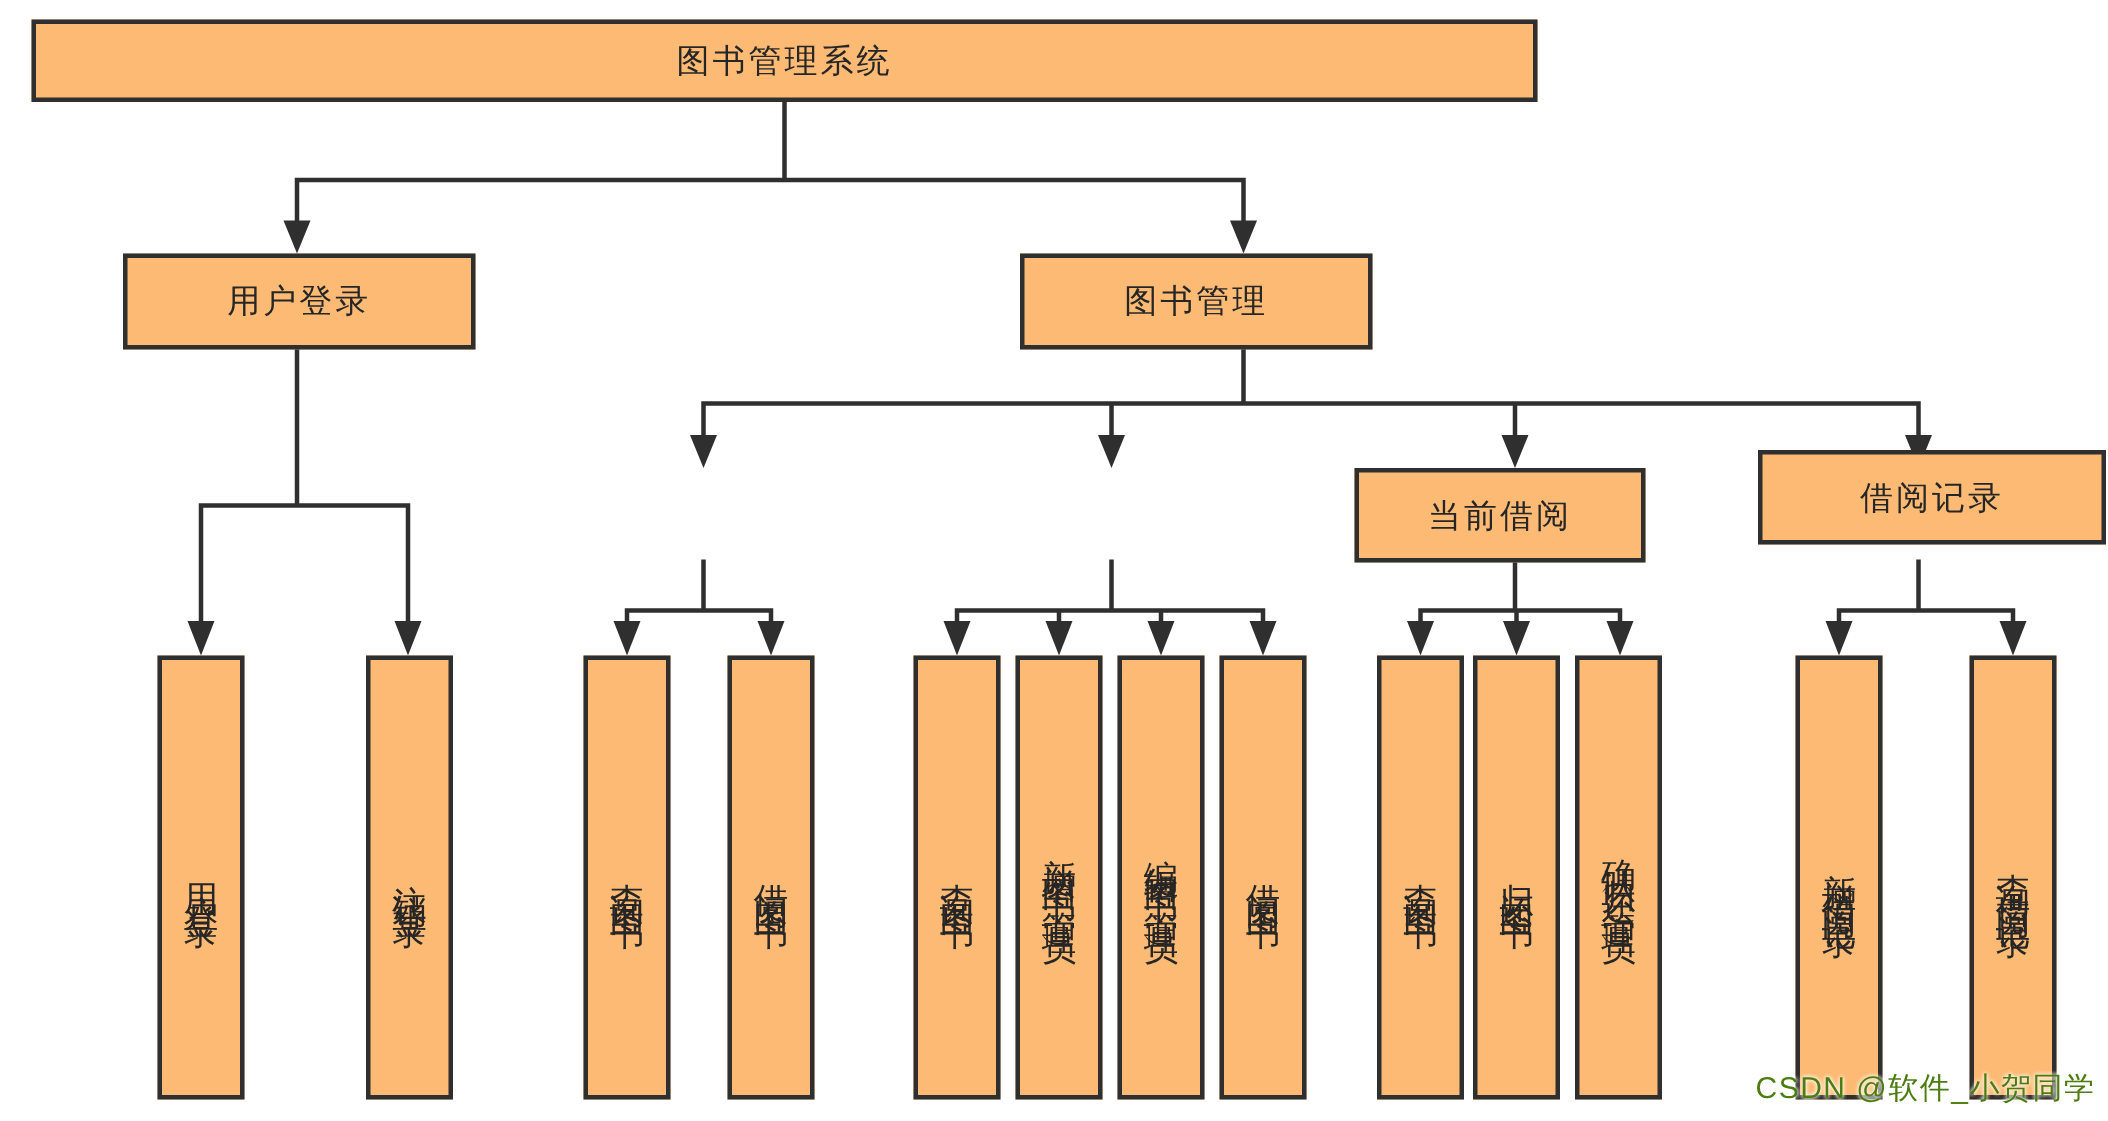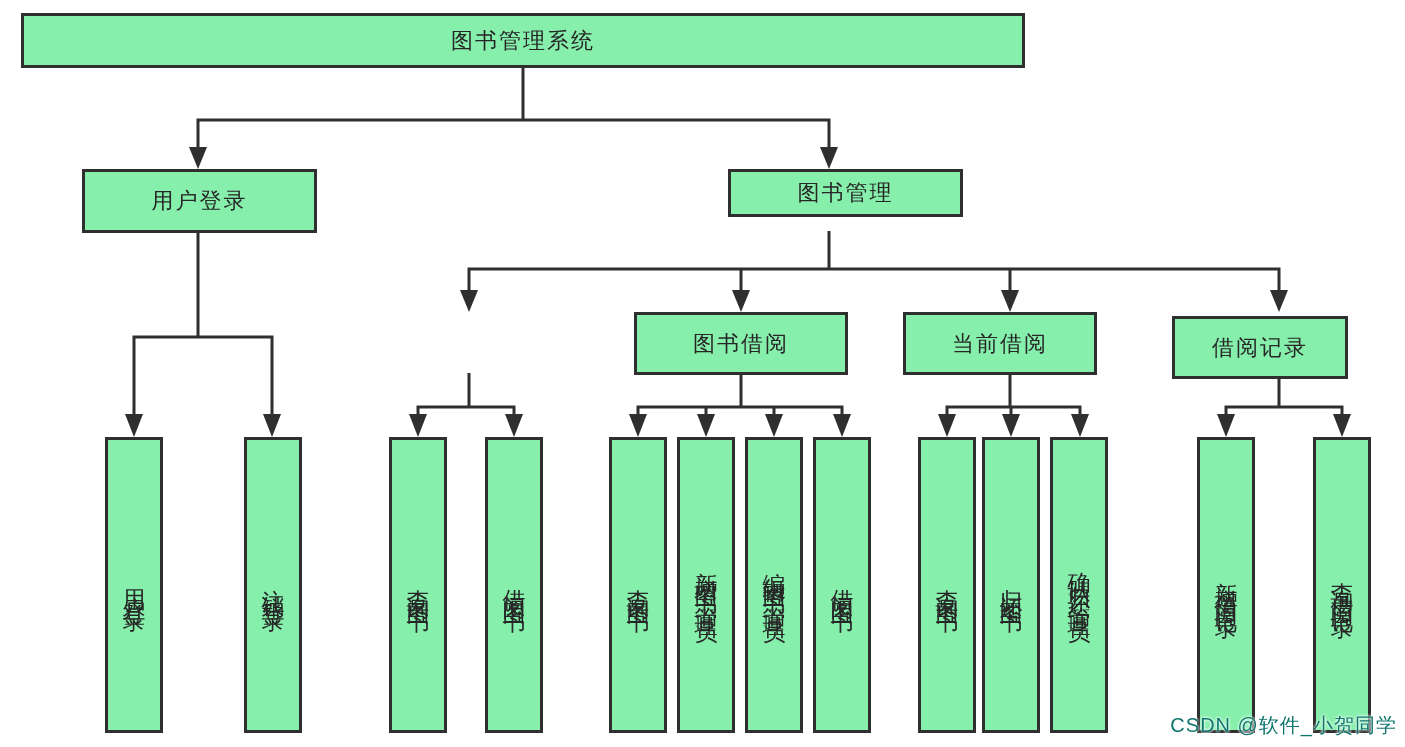--- a/index.html
+++ b/index.html
@@ -7,21 +7,21 @@
     position:relative;
     width:1405px;height:747px;
     background:#ffffff;
     font-family:"Liberation Sans","DejaVu Sans",sans-serif;
     overflow:hidden;
   }
   #wires{position:absolute;left:0;top:0;z-index:1;}
   .box{
     position:absolute;
     box-sizing:border-box;
-    background:#86efac;
+    background:#fdba74;
     border:3px solid #2f2f2f;
     color:#262626;
     display:flex;
     align-items:center;
     justify-content:center;
     z-index:2;
     text-align:center;
   }
   .box.h{
     font-size:22px;
@@ -34,21 +34,21 @@
     font-size:23px;
     letter-spacing:7px;
     line-height:1;
   }
   #watermark{
     position:absolute;
     right:8px;
     top:712px;
     z-index:3;
     font-size:20px;
-    color:#0f766e;
+    color:#4d7c0f;
     letter-spacing:1px;
     text-shadow:0 0 3px #ffffff,0 0 3px #ffffff;
     white-space:nowrap;
   }
 </style>
 </head>
 <body>
 
 <div id="canvas">
 
@@ -91,25 +91,24 @@
       <polygon points="1002,414 1020,414 1011,437"></polygon>
       <polygon points="1071,414 1089,414 1080,437"></polygon>
       <polygon points="1217,414 1235,414 1226,437"></polygon>
       <polygon points="1333,414 1351,414 1342,437"></polygon>
     </g>
   </svg>
 
   <div class="box h" style="left:21px;top:13px;width:1004px;height:55px">图书管理系统</div>
 
   <div class="box h" style="left:82px;top:169px;width:235px;height:64px">用户登录</div>
-  <div class="box h" style="left:728px;top:169px;width:235px;height:48px">图书管理</div>
+  <div class="box h" style="left:680px;top:169px;width:235px;height:64px">图书管理</div>
 
-  <div class="box h" style="left:634px;top:312px;width:214px;height:63px">图书借阅</div>
   <div class="box h" style="left:903px;top:312px;width:194px;height:63px">当前借阅</div>
-  <div class="box h" style="left:1172px;top:316px;width:176px;height:63px">借阅记录</div>
+  <div class="box h" style="left:1172px;top:300px;width:232px;height:63px">借阅记录</div>
 
   <div class="box v" style="left:105px;top:437px;width:58px;height:296px">用户登录</div>
   <div class="box v" style="left:244px;top:437px;width:58px;height:296px">注销登录</div>
 
   <div class="box v" style="left:389px;top:437px;width:58px;height:296px">查询图书</div>
   <div class="box v" style="left:485px;top:437px;width:58px;height:296px">借阅图书</div>
 
   <div class="box v" style="left:609px;top:437px;width:58px;height:296px">查询图书</div>
   <div class="box v" style="left:677px;top:437px;width:58px;height:296px">新增图书（管理员）</div>
   <div class="box v" style="left:745px;top:437px;width:58px;height:296px">编辑图书（管理员）</div>

